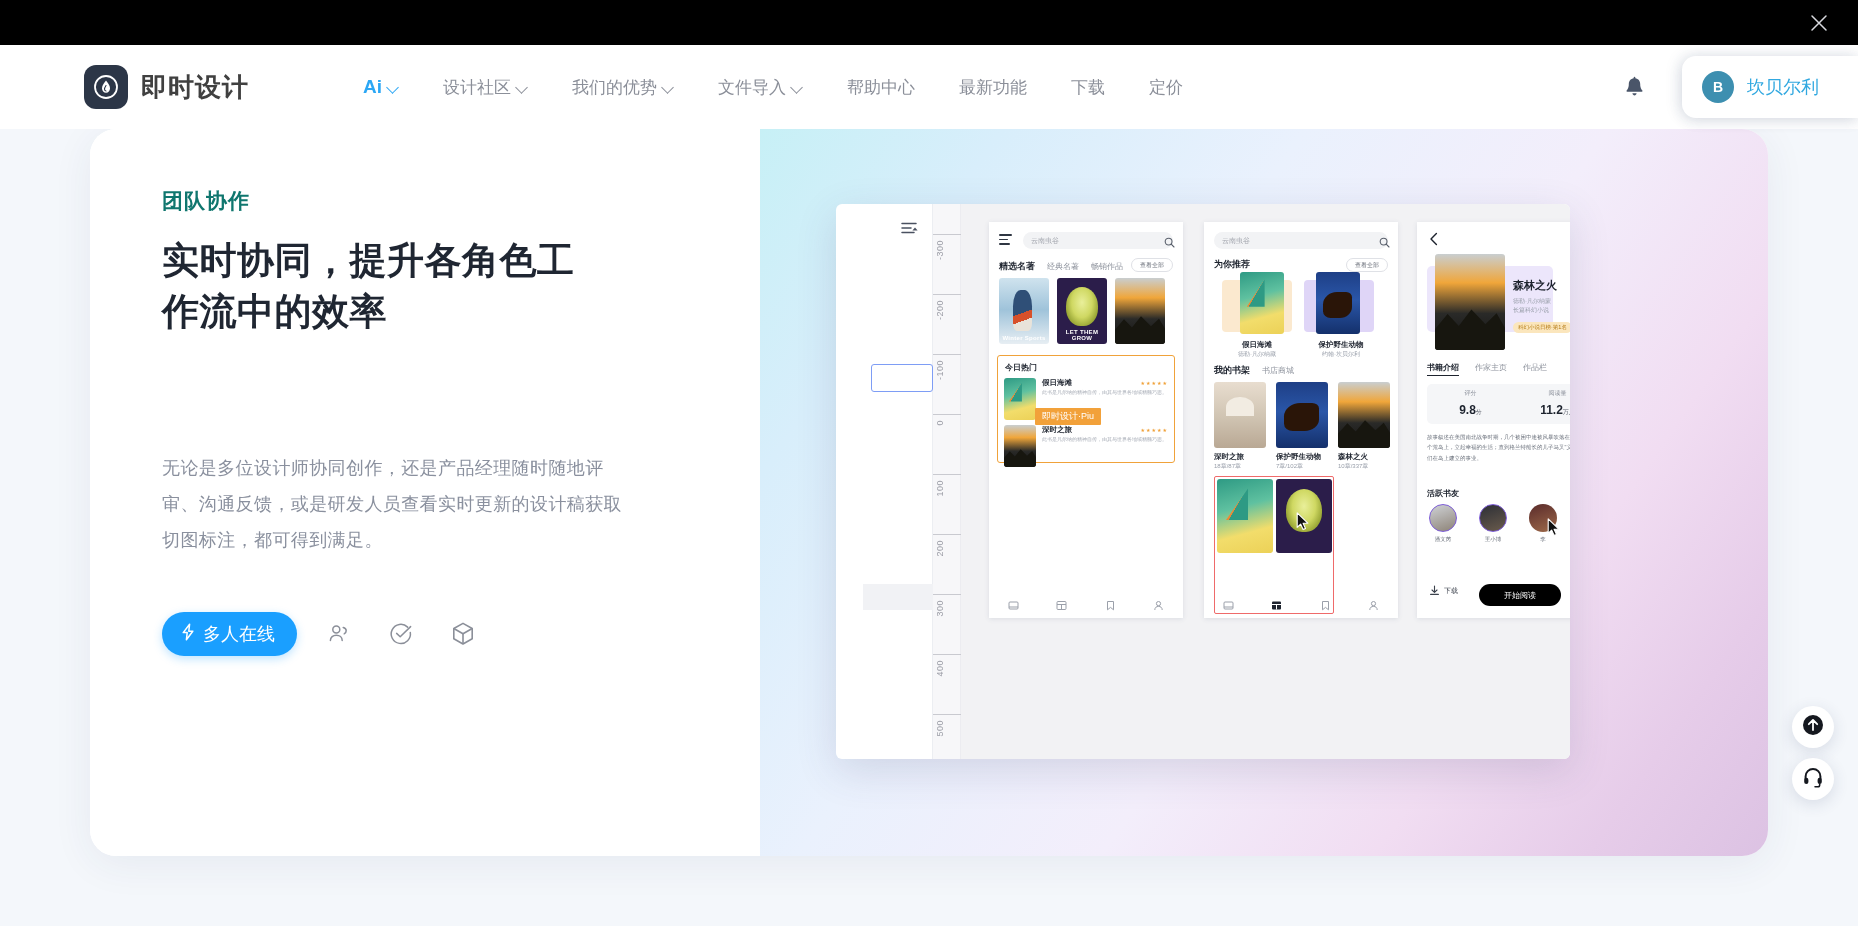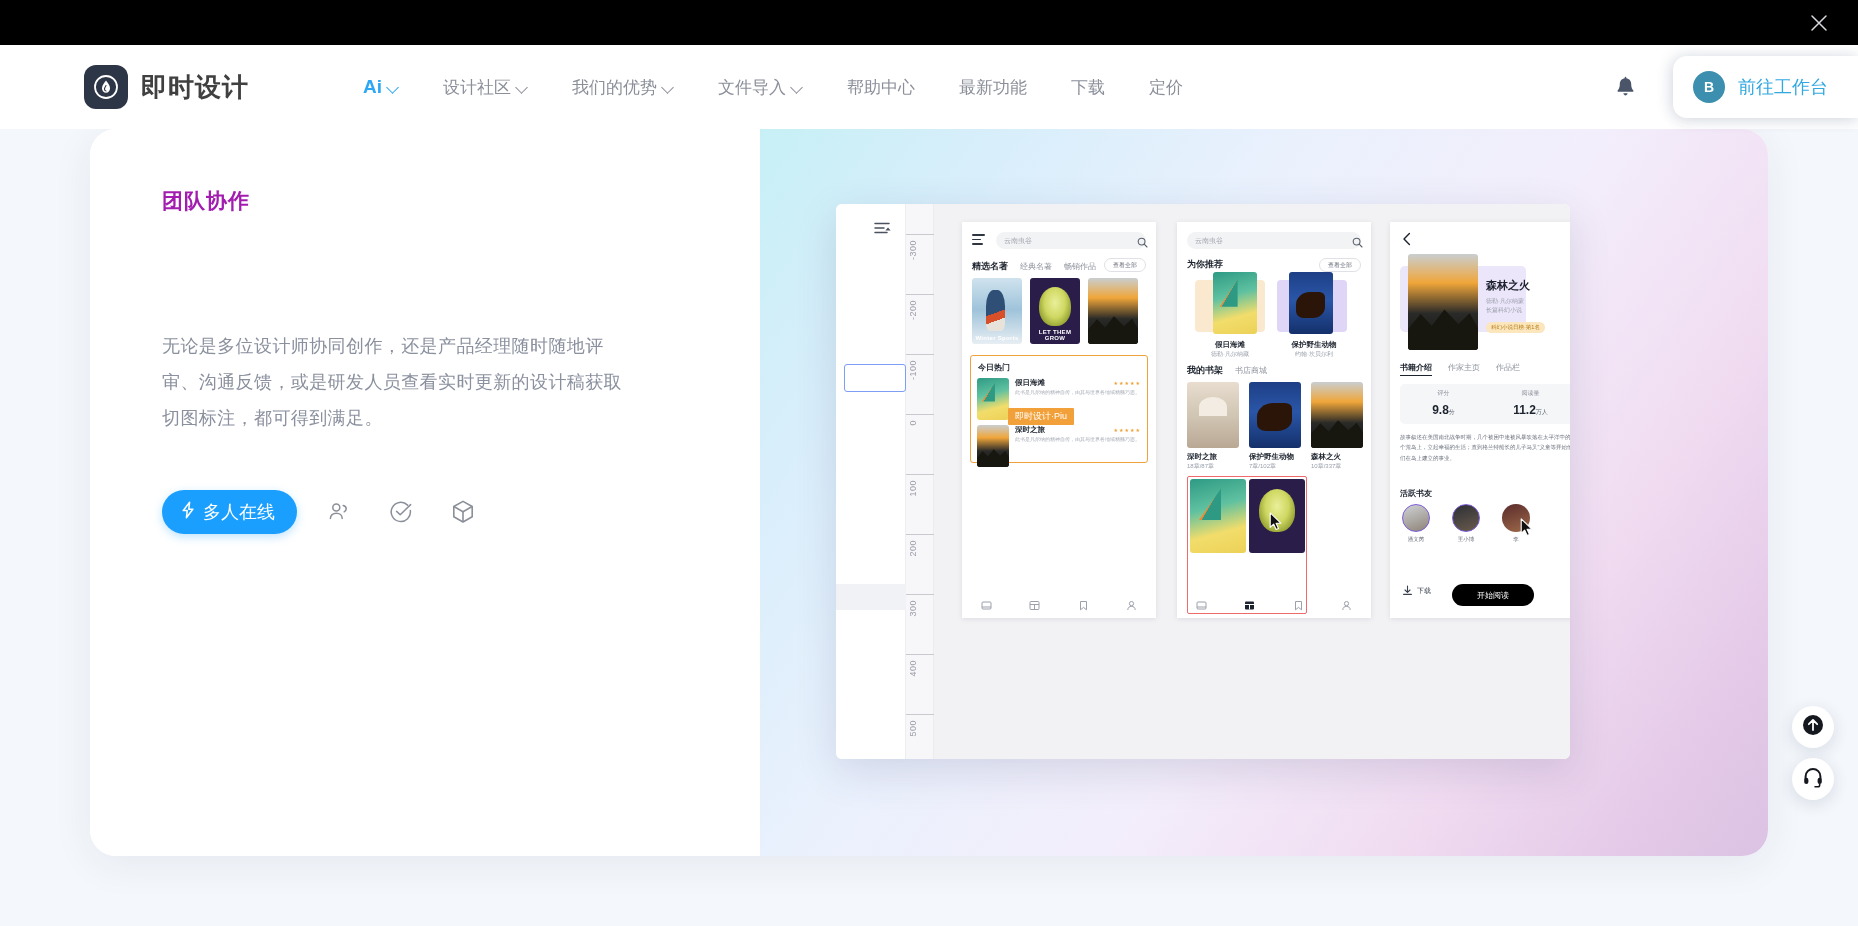--- a/index.html
+++ b/index.html
@@ -118,21 +118,21 @@
     width: 1678px; height: 727px;
     border-radius: 26px; overflow: hidden;
     background: #fff;
     box-shadow: 0 8px 40px rgba(40,60,100,.07);
     display: flex;
   }
   .feature-left {
     width: 670px; flex: none; background: #ffffff;
     padding: 58px 0 0 72px; position: relative;
   }
-  .eyebrow { font-size: 21px; font-weight: bold; color: #a21caf; letter-spacing: 1px; }
+  .eyebrow { font-size: 21px; font-weight: bold; color: #0f766e; letter-spacing: 1px; }
   .headline {
     margin-top: 20px; font-size: 37px; line-height: 1.38; font-weight: bold;
     color: #1f2632; letter-spacing: .5px; max-width: 440px;
   }
   .body-copy {
     margin-top: 113px; font-size: 18px; line-height: 2.0; color: #8a909e;
     max-width: 475px; letter-spacing: .4px;
   }
   .chip-row { margin-top: 54px; display: flex; align-items: center; gap: 22px; }
   .chip-primary {
@@ -166,21 +166,21 @@
         #f1ddf2 74%,
         #e6cce9 88%,
         #dcc2e3 100%);
   }
   .editor-window {
     position: absolute; left: 76px; top: 75px;
     width: 734px; height: 555px;
     background: #ffffff;
     border-radius: 6px;
     box-shadow: 0 12px 40px rgba(60,70,110,.16);
-    overflow: hidden; display: flex;
+    overflow: hidden; display: flex; padding-left: 27px;
   }
   
   .ed-rail {
     width: 70px; flex: none; background: #fff; border-right: 1px solid #eceef2;
     position: relative;
   }
   .ed-rail .layer-icon {
     position: absolute; top: 14px; right: 9px; width: 24px; height: 24px;
     color: #4a5160;
   }
@@ -382,30 +382,31 @@
   <div class="header-right">
     <div class="bell-btn">
       <svg width="21" height="22" viewBox="0 0 21 22" fill="none" aria-hidden="true">
         <path d="M10.5 2.2 C7.1 2.2 4.8 4.6 4.8 8 C4.8 12 3.4 13.6 2.6 14.5 C2.2 15 2.5 15.7 3.2 15.7 H17.8 C18.5 15.7 18.8 15 18.4 14.5 C17.6 13.6 16.2 12 16.2 8 C16.2 4.6 13.9 2.2 10.5 2.2 Z" fill="#4a5569"></path>
         <path d="M8.4 17.2 C8.7 18.6 9.5 19.4 10.5 19.4 C11.5 19.4 12.3 18.6 12.6 17.2 Z" fill="#4a5569"></path>
         <rect x="9.7" y="0.8" width="1.6" height="2.2" rx=".8" fill="#4a5569"></rect>
       </svg>
     </div>
     <div class="workbench-btn">
       <div class="avatar">B</div>
-      <div class="workbench-label">前往工作台</div>
+      <div class="workbench-label">坎贝尔利</div>
     </div>
   </div>
 </div>
 
 <div class="page">
   <div class="feature-card">
 
     <div class="feature-left">
       <div class="eyebrow">团队协作</div>
+      <div class="headline">实时协同，提升各角色工作流中的效率</div>
       <div class="body-copy">无论是多位设计师协同创作，还是产品经理随时随地评审、沟通反馈，或是研发人员查看实时更新的设计稿获取切图标注，都可得到满足。</div>
 
       <div class="chip-row">
         <div class="chip-primary">
           <span>
             <svg width="20" height="20" viewBox="0 0 20 20" fill="none" aria-hidden="true">
               <path d="M11.6 2.2 L5.2 10.6 H9.2 L8.4 17.8 L14.8 9.2 H10.8 Z" stroke="#ffffff" stroke-width="1.5" stroke-linejoin="round"></path>
             </svg>
           </span>
           <span>多人在线</span>

